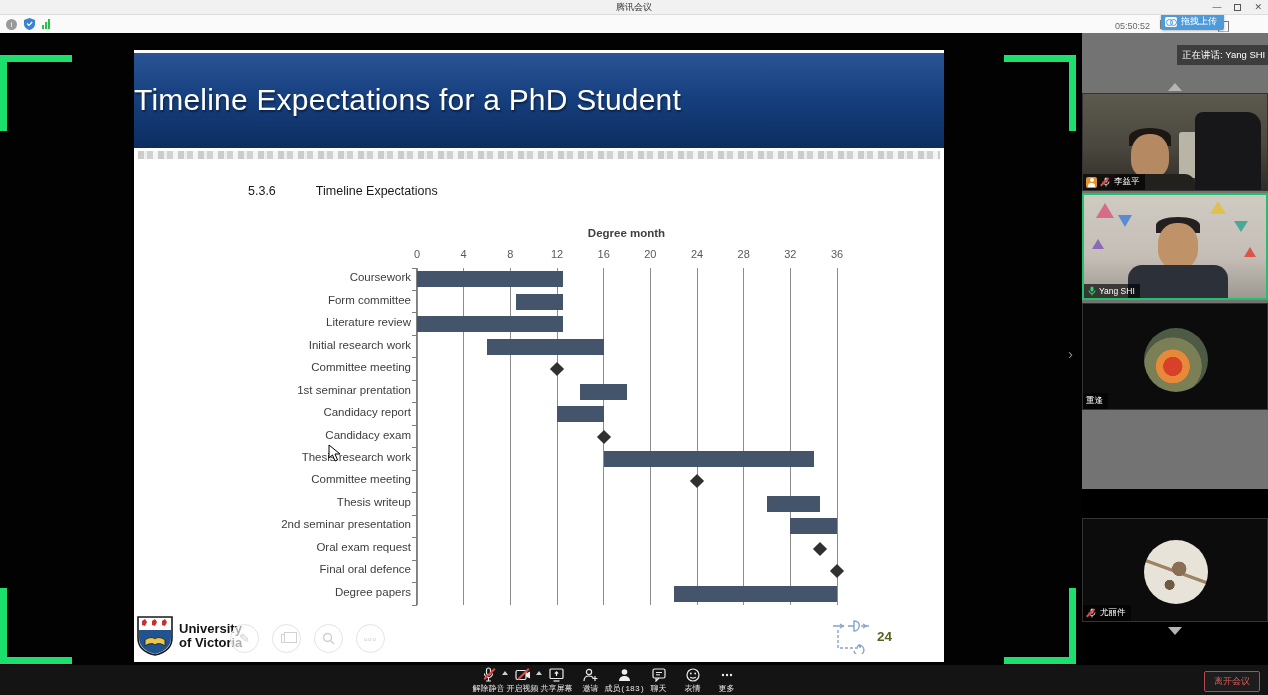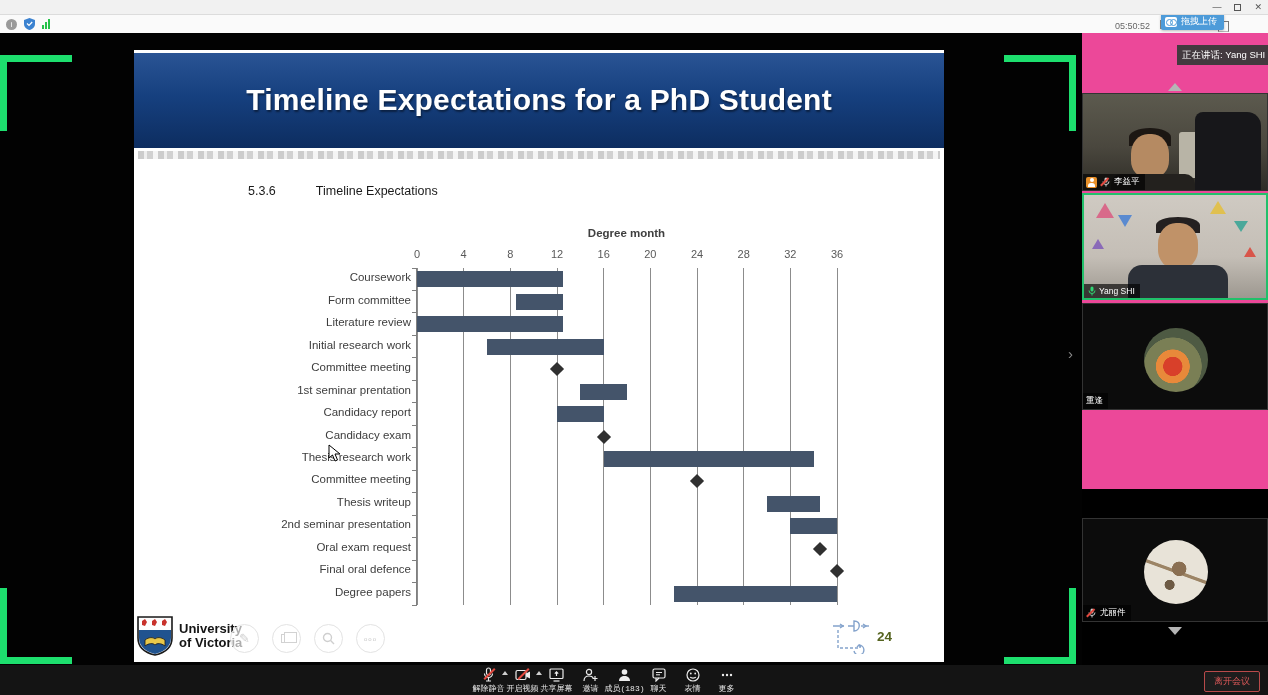--- a/index.html
+++ b/index.html
@@ -37,21 +37,21 @@
   .cbr.tl { left:0; top:22px;  border-left:7px solid #1ddf6e; border-top:7px solid #1ddf6e; }
   .cbr.bl { left:0; top:555px; border-left:7px solid #1ddf6e; border-bottom:7px solid #1ddf6e; }
   .cbr.tr { left:1004px; top:22px;  border-right:7px solid #1ddf6e; border-top:7px solid #1ddf6e; }
   .cbr.br { left:1004px; top:555px; border-right:7px solid #1ddf6e; border-bottom:7px solid #1ddf6e; }
   .collapse { position:absolute; left:1068px; top:312px; color:#8a8a8a; font-size:15px; cursor:pointer; }
 
   
   .slide { position:absolute; left:134px; top:17px; width:810px; height:612px; background:#ffffff; }
   .slide-header { position:absolute; left:0; top:3px; width:810px; height:95px;
                   background:linear-gradient(180deg,#2a5494 0%,#16407f 45%,#0d2d60 100%); }
-  .slide-title { position:absolute; left:0; right:0; top:30px; text-align:center; color:#fff; font-size:30px; font-weight:700; text-shadow:1px 2px 2px rgba(0,0,0,.45); letter-spacing:.2px; }
+  .slide-title { position:absolute; left:0; right:0; top:30px; color:#fff; font-size:30px; font-weight:400; text-shadow:1px 2px 2px rgba(0,0,0,.45); letter-spacing:.2px; }
   .pattern-strip { position:absolute; left:4px; right:4px; top:101px; height:8px; opacity:.85;
     background:repeating-linear-gradient(90deg,#c3c3c3 0 6px,#ebebeb 6px 9px,#c9c9c9 9px 15px,#f3f3f3 15px 20px); }
   .section-head { position:absolute; left:114px; top:134px; display:flex; gap:40px; font-size:12.5px; color:#1a1a1a; }
 
   
   #plot { position:absolute; left:282px; top:218px; width:420px; height:337px; border-left:1px solid #7f7f7f; }
   .xlabel { position:absolute; top:-41px; left:0; width:100%; text-align:center; font-size:11.5px; font-weight:700; color:#3f3f3f; }
   .gridline { position:absolute; top:0; height:100%; width:1px; background:#8c8c8c; }
   .ticklab { position:absolute; top:-20px; width:30px; text-align:center; font-size:11px; color:#595959; }
   .rowtick { position:absolute; left:-5px; width:5px; height:1px; background:#7f7f7f; }
@@ -65,21 +65,21 @@
   .ghostbtns { position:absolute; left:96px; top:574px; display:flex; gap:13px; }
   .gbtn { width:29px; height:29px; border-radius:50%; border:1px solid #e3e3e3; background:rgba(255,255,255,.65); color:#cfcfcf; font-size:13px; display:flex; align-items:center; justify-content:center; }
   .gbtn .cards { position:relative; width:11px; height:9px; border:1px solid #d2d2d2; }
   .gbtn .cards:before { content:""; position:absolute; left:2px; top:-3px; width:11px; height:9px; border:1px solid #d2d2d2; background:#fff; }
   .gbtn .ooo { font-size:6px; letter-spacing:1px; color:#c9c9c9; }
   .pagenum-wrap { position:absolute; left:698px; top:568px; display:flex; align-items:center; gap:7px; }
   .pagenum { font-size:13.5px; font-weight:600; color:#55631f; }
   .cursor { position:absolute; left:194px; top:394px; }
 
   
-  .sidebar { position:absolute; left:1082px; top:33px; width:186px; height:456px; background:#ec4899; }
+  .sidebar { position:absolute; left:1082px; top:33px; width:186px; height:456px; background:#737373; }
   .speak-banner { position:absolute; left:95px; top:12px; height:20px; background:rgba(58,58,58,.95); color:#fff; font-size:9.5px; display:flex; align-items:center; padding:0 5px; gap:6px; white-space:nowrap; }
   .scroll-up { position:absolute; left:86px; top:50px; width:0; height:0; border-left:7px solid transparent; border-right:7px solid transparent; border-bottom:8px solid #b5b5b5; cursor:pointer; }
   .scroll-down { position:absolute; left:86px; top:594px; width:0; height:0; border-left:7px solid transparent; border-right:7px solid transparent; border-top:8px solid #b5b5b5; cursor:pointer; }
   .tile { position:absolute; left:0; width:186px; background:#0c0c0c; border:1px solid #333; overflow:hidden; }
   .tile.speaking { border:2px solid #21c06a; }
   .namebar { position:absolute; left:0; bottom:0; background:rgba(0,0,0,.65); color:#fff; font-size:8.5px; padding:2px 5px 2px 3px; display:flex; align-items:center; gap:3px; max-width:95%; white-space:nowrap; }
   .hostbadge { width:11px; height:11px; background:#e8902a; border-radius:2px; position:relative; flex:0 0 auto; }
   .hostbadge:before { content:""; position:absolute; left:3.5px; top:1.5px; width:4px; height:4px; border-radius:50%; background:#fff; }
   .hostbadge:after { content:""; position:absolute; left:2px; top:6px; width:7px; height:4px; border-radius:3px 3px 0 0; background:#fff; }
   .avatar { position:absolute; left:61px; top:24px; width:64px; height:64px; border-radius:50%; }
@@ -109,20 +109,21 @@
   .icwrap { position:relative; width:16px; height:15px; display:flex; align-items:center; justify-content:center; }
   .slash { position:absolute; left:1px; top:6px; width:15px; height:2px; background:#e2493f; transform:rotate(-45deg); }
   .leave-btn { position:absolute; right:8px; top:6px; border:1px solid #b84a4a; color:#e05a5a; background:#1d1d1d; font-size:9px; padding:3px 9px; border-radius:2px; cursor:pointer; }
 </style>
 </head>
 <body>
 
 <div id="app">
 
   <div class="titlebar">
+    <div class="wtitle">腾讯会议</div>
     <div class="wcontrols wcontrols-right wcontrols-row wcontrols-x wcontrols" style="position:absolute;right:6px;top:0;height:15px;display:flex;align-items:center;gap:13px;">
       <span class="wbtn">—</span>
       <span class="wbtn max"></span>
       <span class="wbtn">✕</span>
     </div>
   </div>
 
   <div class="toolbar2">
     <div class="t2-left">
       <span class="info-ic">i</span>

